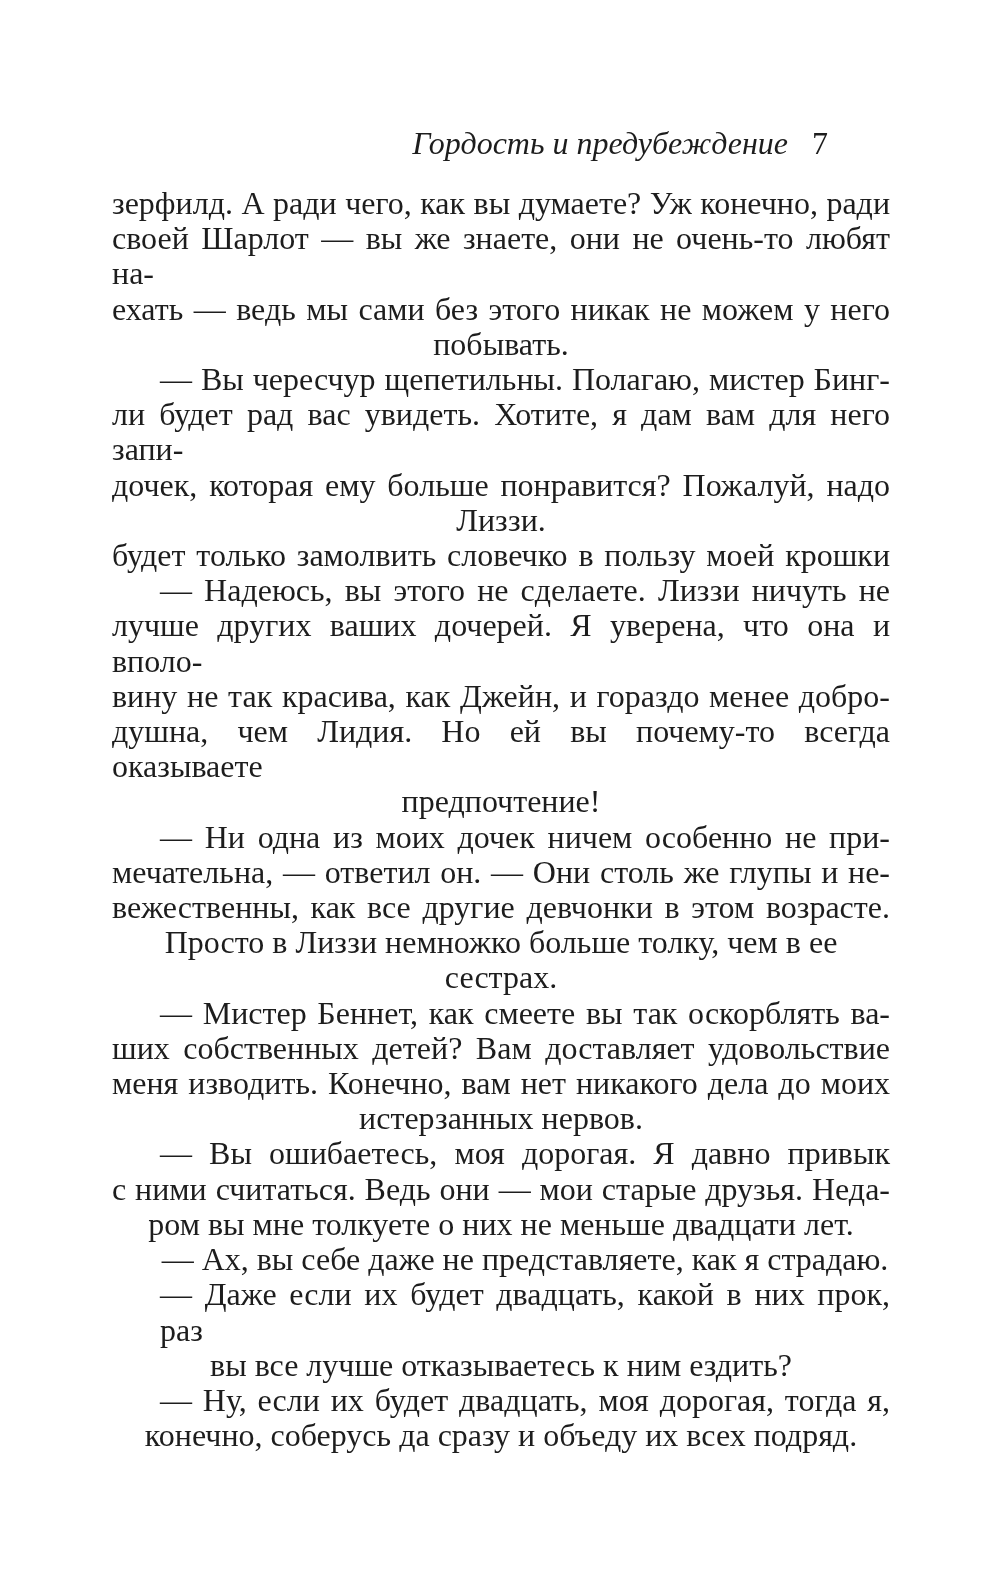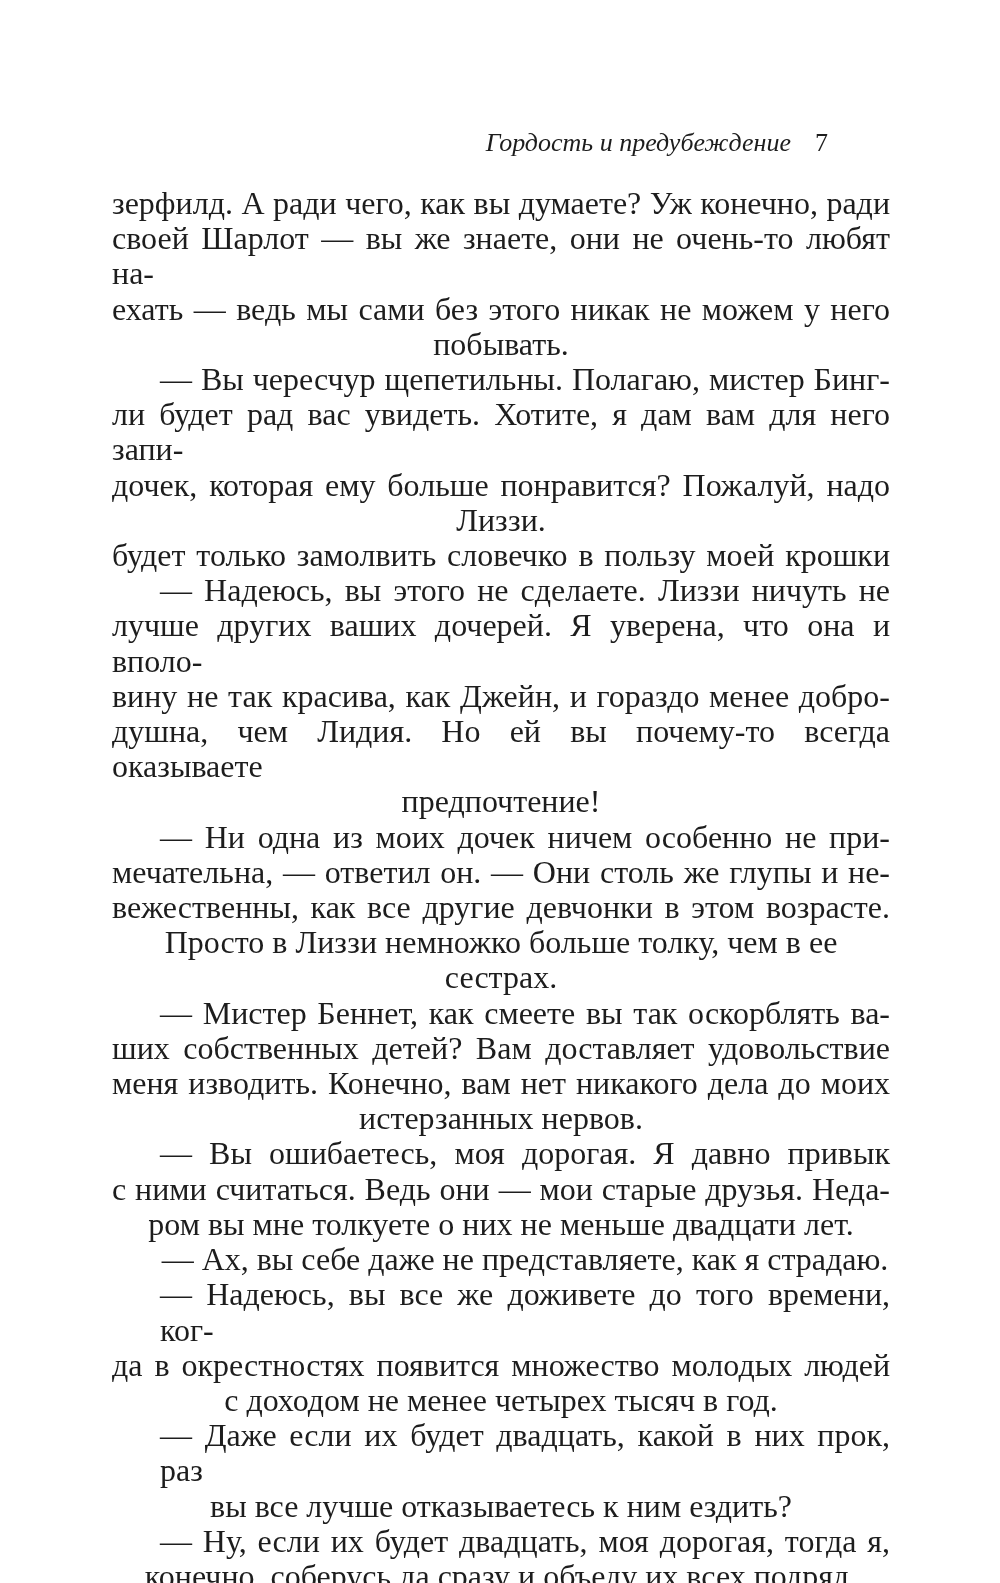--- a/index.html
+++ b/index.html
@@ -19,21 +19,21 @@
     width: 1000px;
     height: 1583px;
     padding: 126px 110px 0 112px;
   }
   .header {
     display: flex;
     justify-content: flex-end;
     align-items: baseline;
     gap: 24px;
     padding-right: 62px;
-    font-size: 26px;
+    font-size: 32px;
     line-height: 34px;
     margin-bottom: 26px;
   }
   .header .title {
     font-style: italic;
   }
   .header .num {
     font-style: normal;
   }
   .text-block {
@@ -94,25 +94,20 @@
       </div>
       <div class="paragraph">
         <div class="line just first">— Вы ошибаетесь, моя дорогая. Я давно привык</div>
         <div class="line just">с ними считаться. Ведь они — мои старые друзья. Неда-</div>
         <div class="line">ром вы мне толкуете о них не меньше двадцати лет.</div>
       </div>
       <div class="paragraph">
         <div class="line first">— Ах, вы себе даже не представляете, как я страдаю.</div>
       </div>
       <div class="paragraph">
-        <div class="line just first">— Надеюсь, вы все же доживете до того времени, ког-</div>
-        <div class="line just">да в окрестностях появится множество молодых людей</div>
-        <div class="line">с доходом не менее четырех тысяч в год.</div>
-      </div>
-      <div class="paragraph">
         <div class="line just first">— Даже если их будет двадцать, какой в них прок, раз</div>
         <div class="line">вы все лучше отказываетесь к ним ездить?</div>
       </div>
       <div class="paragraph">
         <div class="line just first">— Ну, если их будет двадцать, моя дорогая, тогда я,</div>
         <div class="line">конечно, соберусь да сразу и объеду их всех подряд.</div>
       </div>
     </div>
 </div>
 

